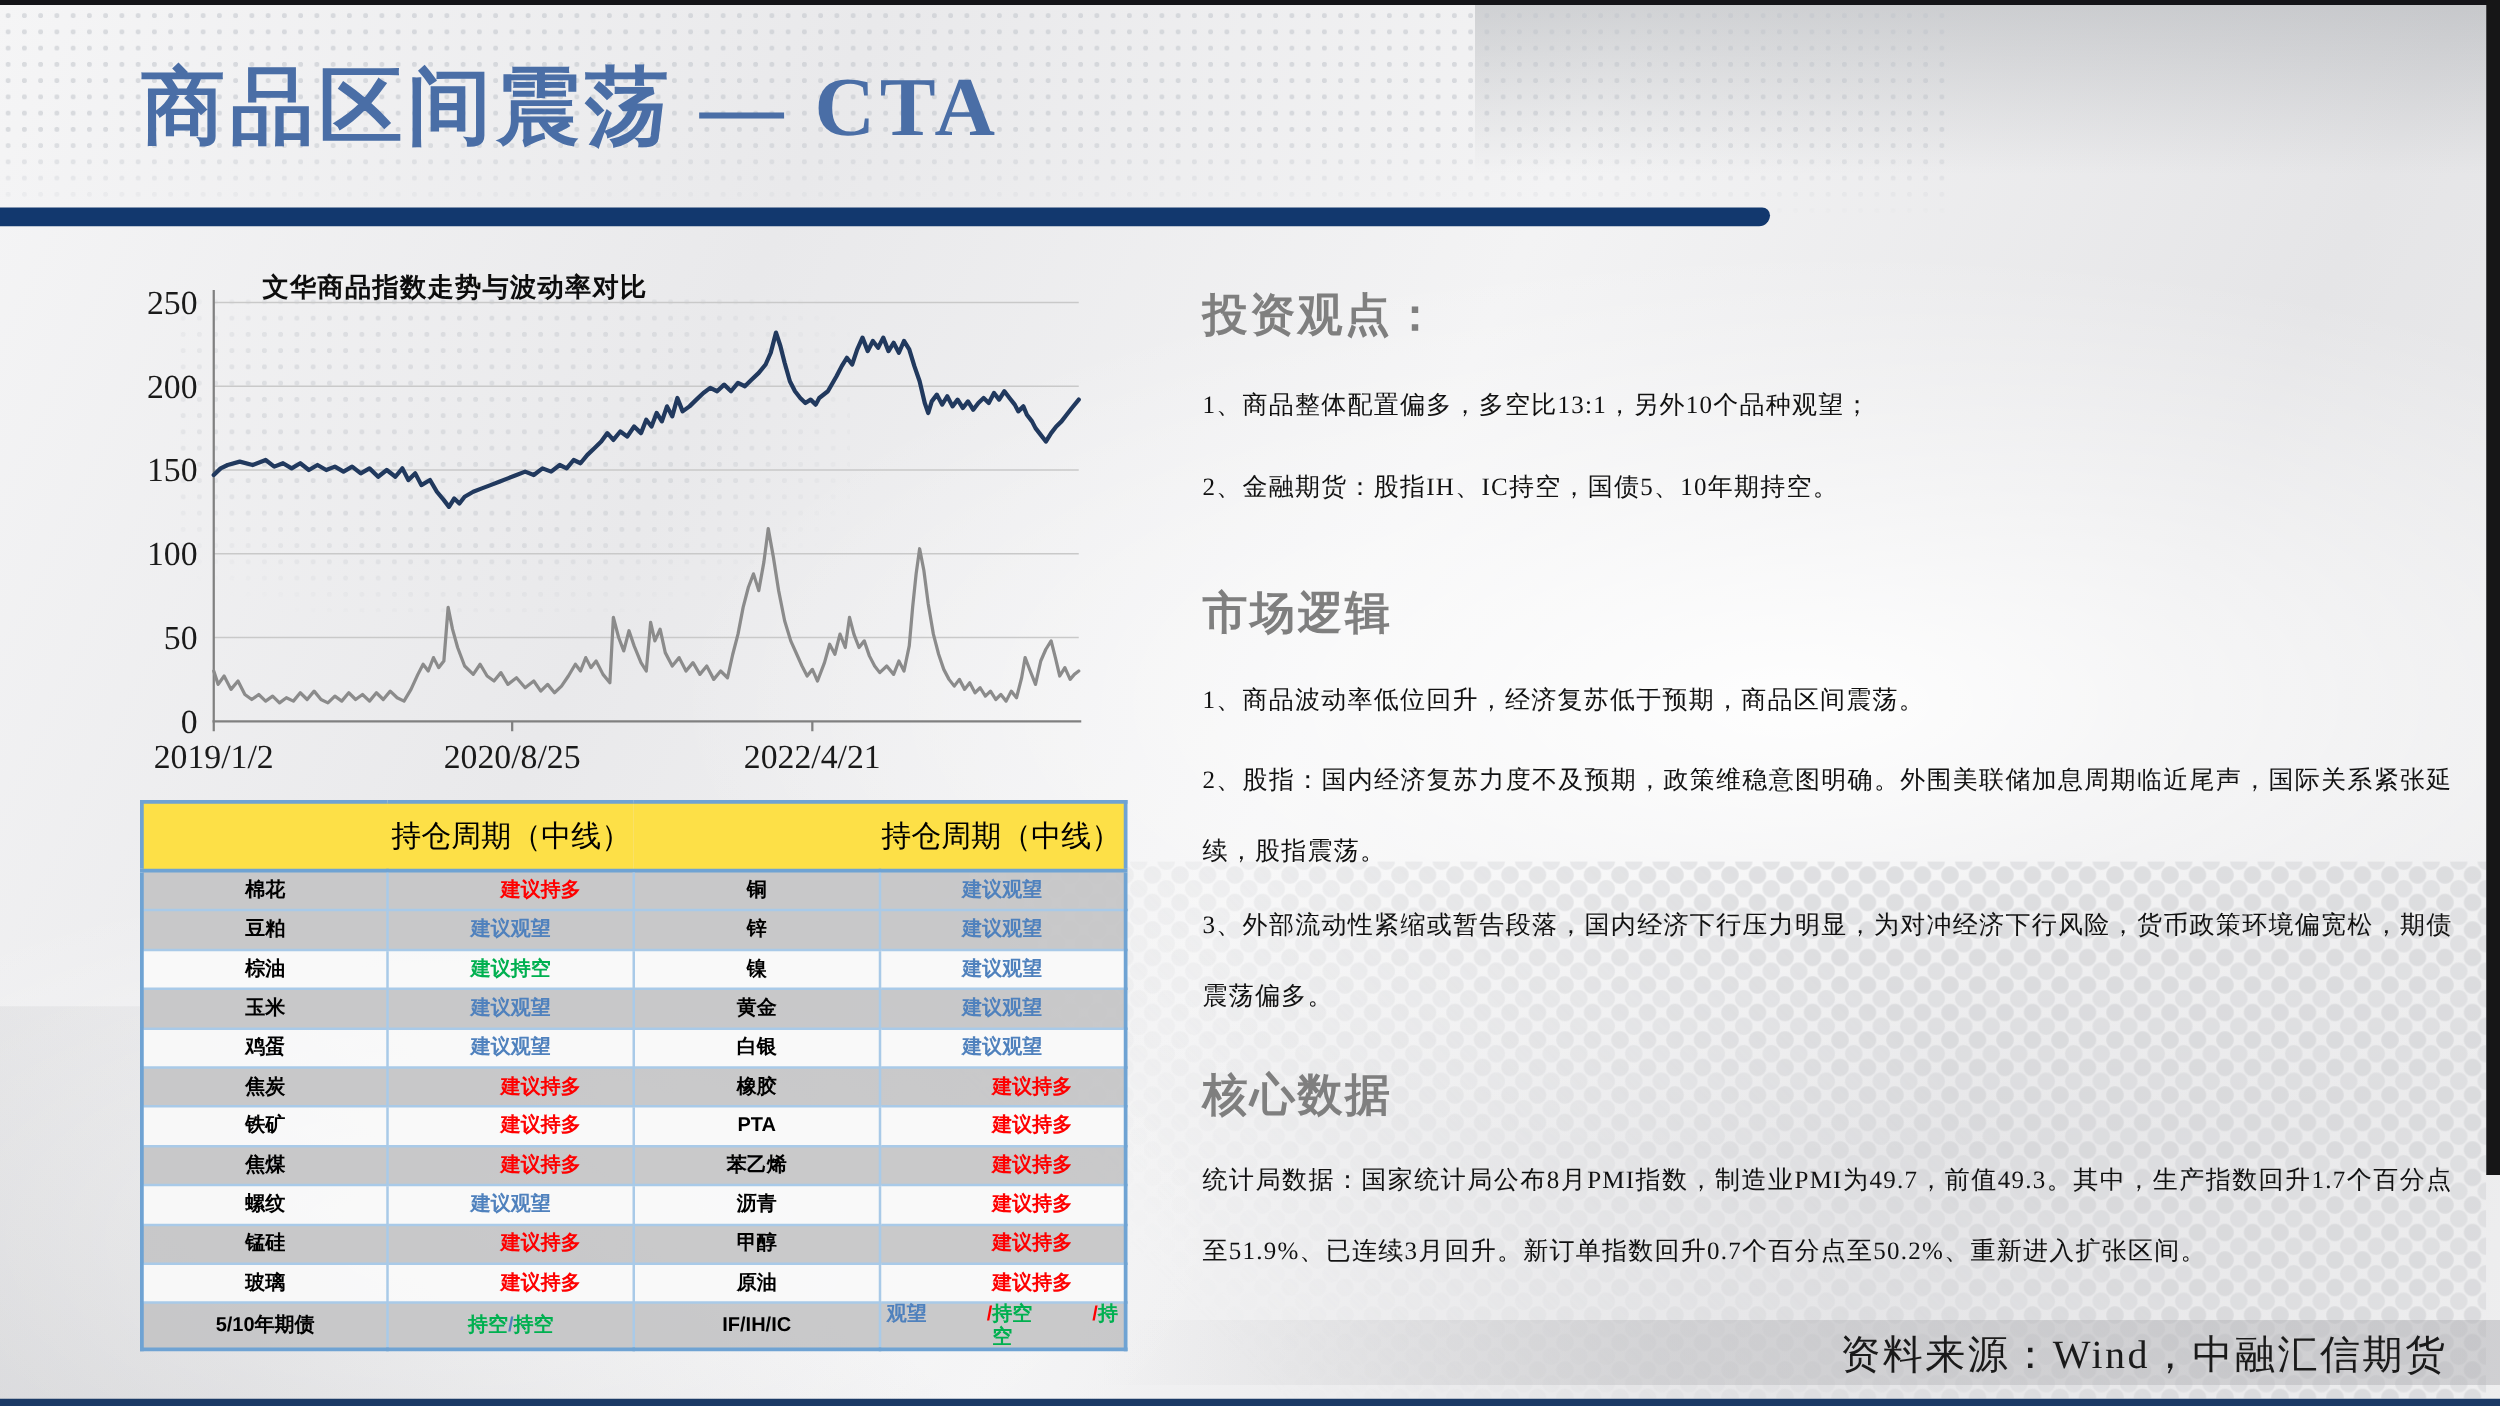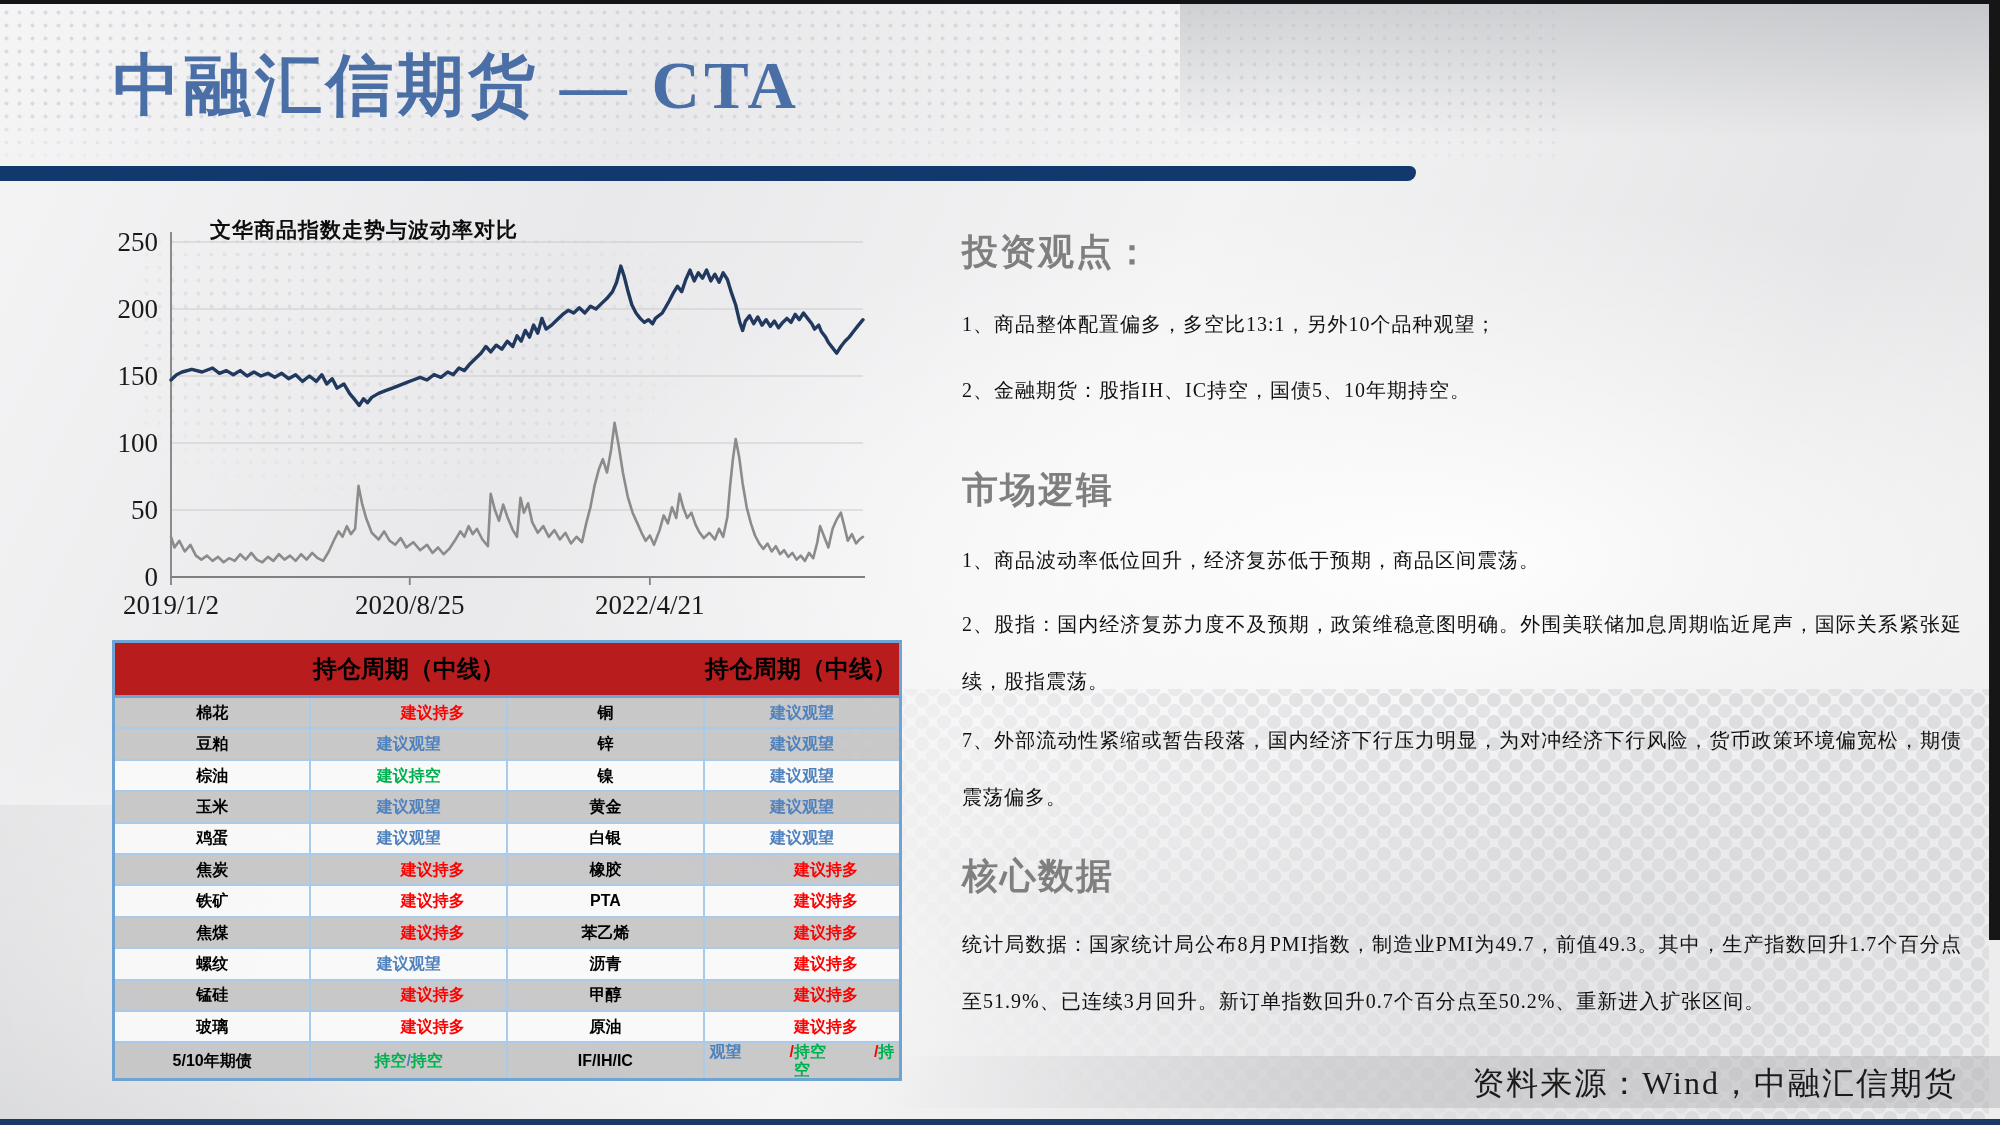--- a/index.html
+++ b/index.html
@@ -49,22 +49,22 @@
   
   .chart-title{left:210px;top:198px;width:600px;text-align:left;
     font-family:"Liberation Serif","DejaVu Serif",serif;
     font-size:21px;font-weight:bold;color:#0d0d0d;letter-spacing:1px;margin-top:18px;}
   #chart-svg{position:absolute;left:100px;top:195px;}
 
   
   .table-wrap{left:112px;top:640px;width:790px;}
   table.positions{width:100%;border-collapse:collapse;table-layout:fixed;
     border:3px solid #6fa3d3;}
-  table.positions th{height:52px;background:#b91c1c;border-bottom:3px solid #6fa3d3;
-    font-size:24px;font-weight:bold;color:#000;padding:0;}
+  table.positions th{height:52px;background:#fde047;border-bottom:3px solid #6fa3d3;
+    font-size:24px;font-weight:normal;color:#000;padding:0;}
   table.positions th .half{display:block;width:50%;margin-left:50%;text-align:center;}
   table.positions td{height:29.4px;padding:0;text-align:center;vertical-align:middle;
     border:2px solid #a9cae8;font-size:16px;font-weight:bold;line-height:1.1;}
   table.positions tr.odd td{background:rgba(197,197,198,0.93);}
   table.positions tr.even td{background:rgba(249,249,250,0.90);}
   td.name{color:#000;}
   .c-red{color:#fe0000;margin-left:48px;} .c-blue{color:#4f81bd;} .c-green{color:#00b050;}
 
   
   .panel-h{left:962px;width:1000px;font-size:36px;font-weight:bold;color:#7f7f7f;
@@ -87,21 +87,21 @@
   <div class="abs top-band"></div>
   <div class="abs dots-top"></div>
   <div class="abs dots-chart"></div>
   <div class="abs hex-bottom"></div>
   <div class="abs soft-shade"></div>
   <div class="abs source-band"></div>
   <div class="abs top-line"></div>
   <div class="abs right-strip"></div>
   <div class="abs bottom-bar"></div>
 
-  <div class="abs page-title">中融汇信期货 — CTA</div>
+  <div class="abs page-title">商品区间震荡 — CTA</div>
   <div class="abs title-bar"></div>
 
   <div class="abs chart-title">文华商品指数走势与波动率对比</div>
   <svg id="chart-svg" width="790" height="430" viewBox="0 0 790 430" style="font-family:'Liberation Serif','DejaVu Serif',serif;">
       <text x="58" y="391" text-anchor="end" font-size="27" fill="#1a1a1a">0</text>
       <line x1="71" y1="315" x2="763" y2="315" stroke="#c9c9c9" stroke-width="1.2"></line>
       <text x="58" y="324" text-anchor="end" font-size="27" fill="#1a1a1a">50</text>
       <line x1="71" y1="248" x2="763" y2="248" stroke="#c9c9c9" stroke-width="1.2"></line>
       <text x="58" y="257" text-anchor="end" font-size="27" fill="#1a1a1a">100</text>
       <line x1="71" y1="181" x2="763" y2="181" stroke="#c9c9c9" stroke-width="1.2"></line>
@@ -211,20 +211,20 @@
     </table>
   </div>
 
   <div class="abs panel-h" id="s1-title">投资观点：</div>
   <div class="abs panel-p" id="s1-i1">1、商品整体配置偏多，多空比13:1，另外10个品种观望；</div>
   <div class="abs panel-p" id="s1-i2">2、金融期货：股指IH、IC持空，国债5、10年期持空。</div>
 
   <div class="abs panel-h" id="s2-title">市场逻辑</div>
   <div class="abs panel-p" id="s2-i1">1、商品波动率低位回升，经济复苏低于预期，商品区间震荡。</div>
   <div class="abs panel-p" id="s2-i2">2、股指：国内经济复苏力度不及预期，政策维稳意图明确。外围美联储加息周期临近尾声，国际关系紧张延续，股指震荡。</div>
-  <div class="abs panel-p" id="s2-i3">7、外部流动性紧缩或暂告段落，国内经济下行压力明显，为对冲经济下行风险，货币政策环境偏宽松，期债震荡偏多。</div>
+  <div class="abs panel-p" id="s2-i3">3、外部流动性紧缩或暂告段落，国内经济下行压力明显，为对冲经济下行风险，货币政策环境偏宽松，期债震荡偏多。</div>
 
   <div class="abs panel-h" id="s3-title">核心数据</div>
   <div class="abs panel-p" id="s3-body">统计局数据：国家统计局公布8月PMI指数，制造业PMI为49.7，前值49.3。其中，生产指数回升1.7个百分点至51.9%、已连续3月回升。新订单指数回升0.7个百分点至50.2%、重新进入扩张区间。</div>
 
   <div class="abs source-text">资料来源：Wind，中融汇信期货</div>
 
 </div>
 
 </body></html>

